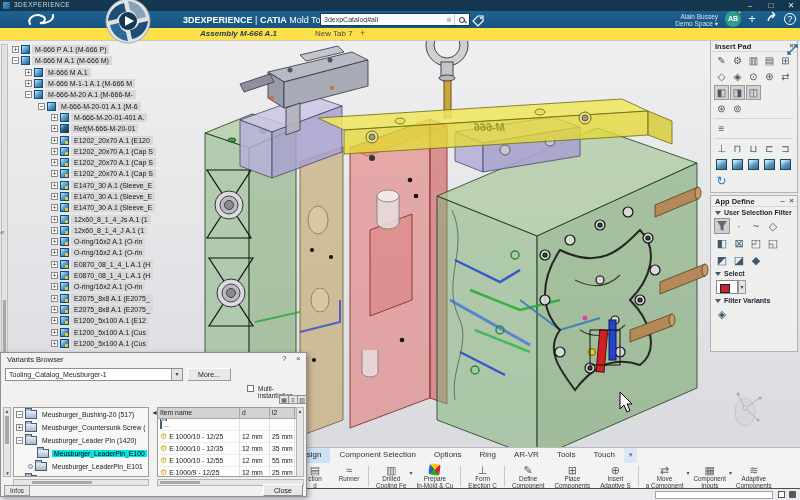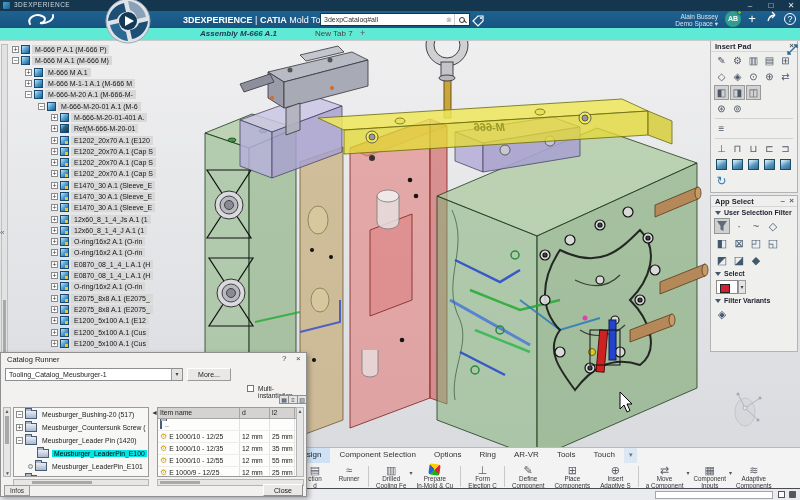--- a/index.html
+++ b/index.html
@@ -28,21 +28,21 @@
   #tagicon { position:absolute; left:472px; top:3px; }
   #userblock { position:absolute; left:600px; top:2px; width:118px; text-align:right; color:#d7e2ec; font-size:6.5px; line-height:7px; }
   #avatar { position:absolute; left:725px; top:0px; width:16px; height:16px; border-radius:50%; background:#2f9e8f; color:#fff; font-size:7px; font-weight:bold; text-align:center; line-height:16px; }
   #avatar .dot { position:absolute; right:-1px; top:-1px; width:5px; height:5px; border-radius:50%; background:#6abf45; border:1px solid #175480; }
   .tb-ic { position:absolute; top:0px; width:16px; height:16px; color:#fff; font-size:13px; text-align:center; line-height:16px; }
   #add-ic { left:744px; } #help-ic { left:782px; font-size:9px; }
   #help-ic span { display:inline-block; width:12px; height:12px; border:1px solid #fff; border-radius:50%; line-height:11px; }
   #share-ic { left:764px; }
 
   
-  #tabrow { left:0; top:28px; width:800px; height:13px; background:#5eead4; border-bottom:1px solid #c9c9c9; z-index:36; }
+  #tabrow { left:0; top:28px; width:800px; height:13px; background:#fde047; border-bottom:1px solid #c9c9c9; z-index:36; }
   #tab-active { position:absolute; left:200px; top:1px; font-size:8px; font-weight:bold; font-style:italic; color:#1b3a55; }
   #tab-2 { position:absolute; left:315px; top:1px; font-size:8px; color:#444; }
   #tab-plus { position:absolute; left:360px; top:0px; font-size:9px; color:#555; }
 
   
   #compass { left:104px; top:-3px; z-index:42; }
 
   
   #viewport { left:0; top:41px; width:800px; height:406px; background:linear-gradient(#efeff0,#d9dbdf); z-index:1; }
   #vp-expand { left:787px; top:44px; z-index:6; }
@@ -581,21 +581,21 @@
           <div class="cube"></div>
         </div>
       </div>
       <div class="ap-row">
         <div class="ap-cell blue">↻</div>
       </div>
     </div>
 </div>
 
 <div class="abs panel" id="app-options">
-  <div class="ptitle"><span>App Select</span>
+  <div class="ptitle"><span>App Define</span>
     <span class="pmin">–</span>
     <span class="pclose">×</span></div>
   <div id="ao-body">
       <div class="ao-hdr">
         <span class="tri"></span>
         <span>User Selection Filter</span>
       </div>
       <div class="ap-row">
         <div class="ao-cell pressed">
           <svg width="12" height="12" viewBox="0 0 12 12">
@@ -716,21 +716,21 @@
     </div>
 </div>
 
 <div class="abs" id="statusbar">
   <div id="cmd-input"></div>
   <div id="sb-ic1"></div>
   <div id="sb-ic2"></div>
 </div>
 
 <div class="abs" id="catalog">
-  <div id="cat-title">Catalog Runner</div>
+  <div id="cat-title">Variants Browser</div>
   <div id="cat-help">?</div>
   <div id="cat-close-ic">×</div>
   <div id="cat-combo">
     <div class="v">Tooling_Catalog_Meusburger-1</div>
     <div class="a">▾</div>
   </div>
   <div id="cat-more">More...</div>
   <div id="cat-check"></div>
   <div id="cat-check-lbl">Multi-instantiation</div>
   <div id="cat-viewbtns"></div>

